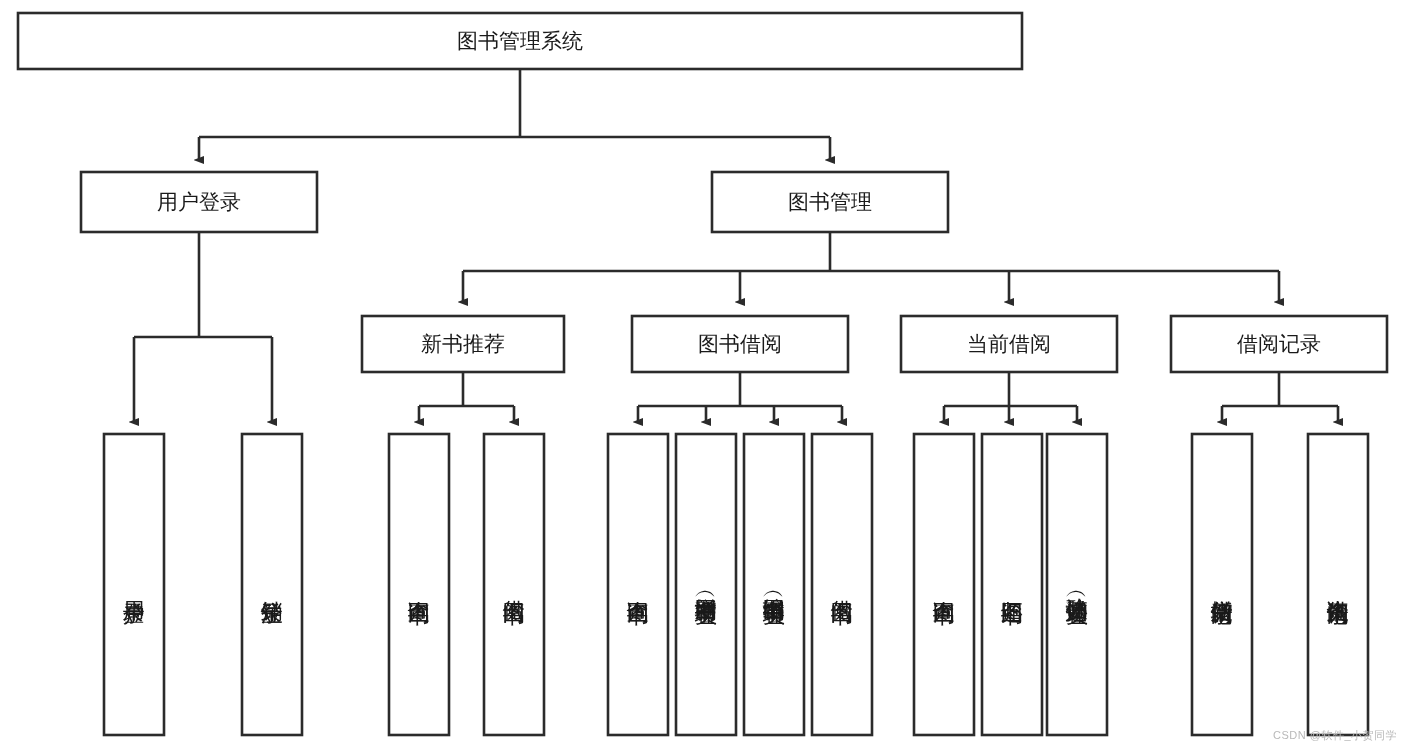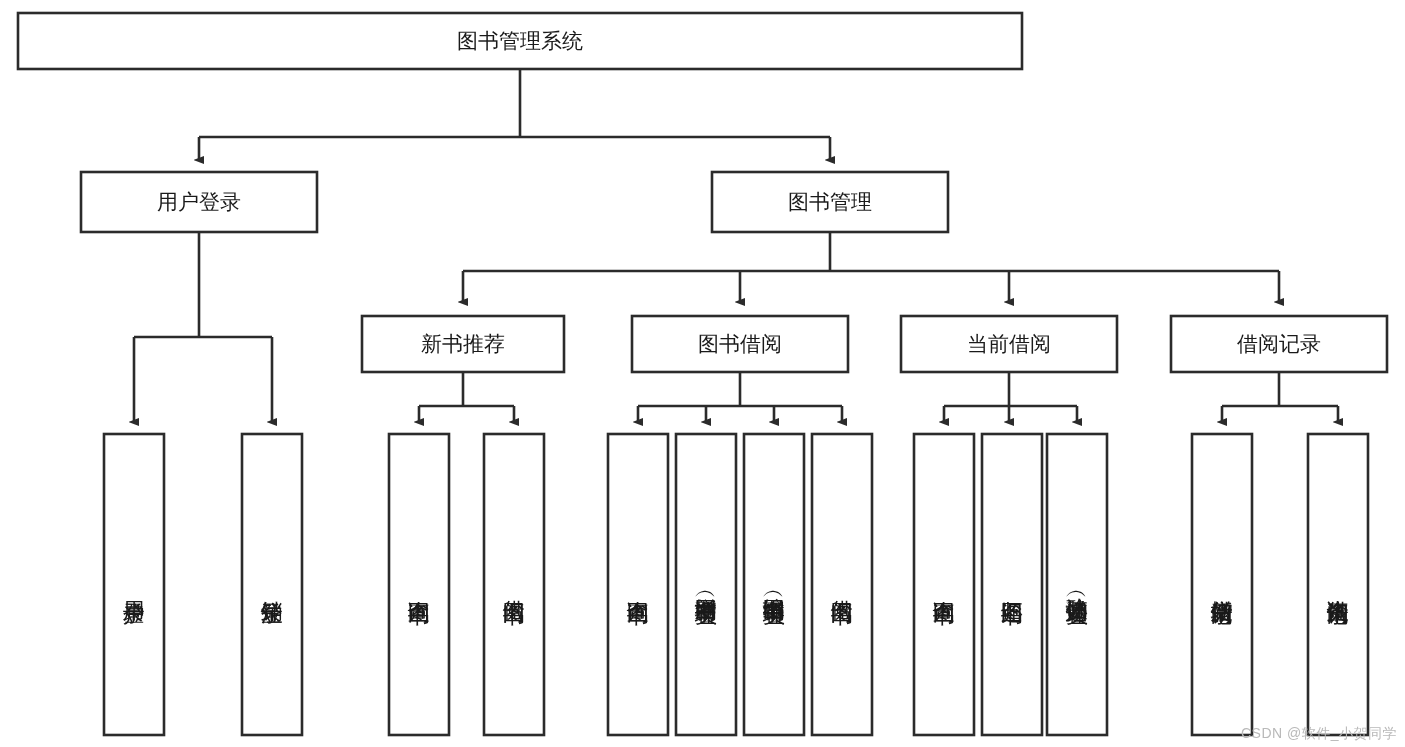--- a/index.html
+++ b/index.html
@@ -42,21 +42,21 @@
     font-size: 21px;
     fill: #1a1a1a;
     text-anchor: middle;
     dominant-baseline: middle;
   }
   .watermark {
     position: absolute;
     right: 8px;
     bottom: 4px;
     font-family: "Liberation Sans", "DejaVu Sans", sans-serif;
-    font-size: 14px;
+    font-size: 11px;
     color: #b9b9b9;
     white-space: nowrap;
     letter-spacing: 0.5px;
   }
   .vtext-box {
     position: absolute;
     display: flex;
     align-items: center;
     justify-content: center;
     pointer-events: none;

